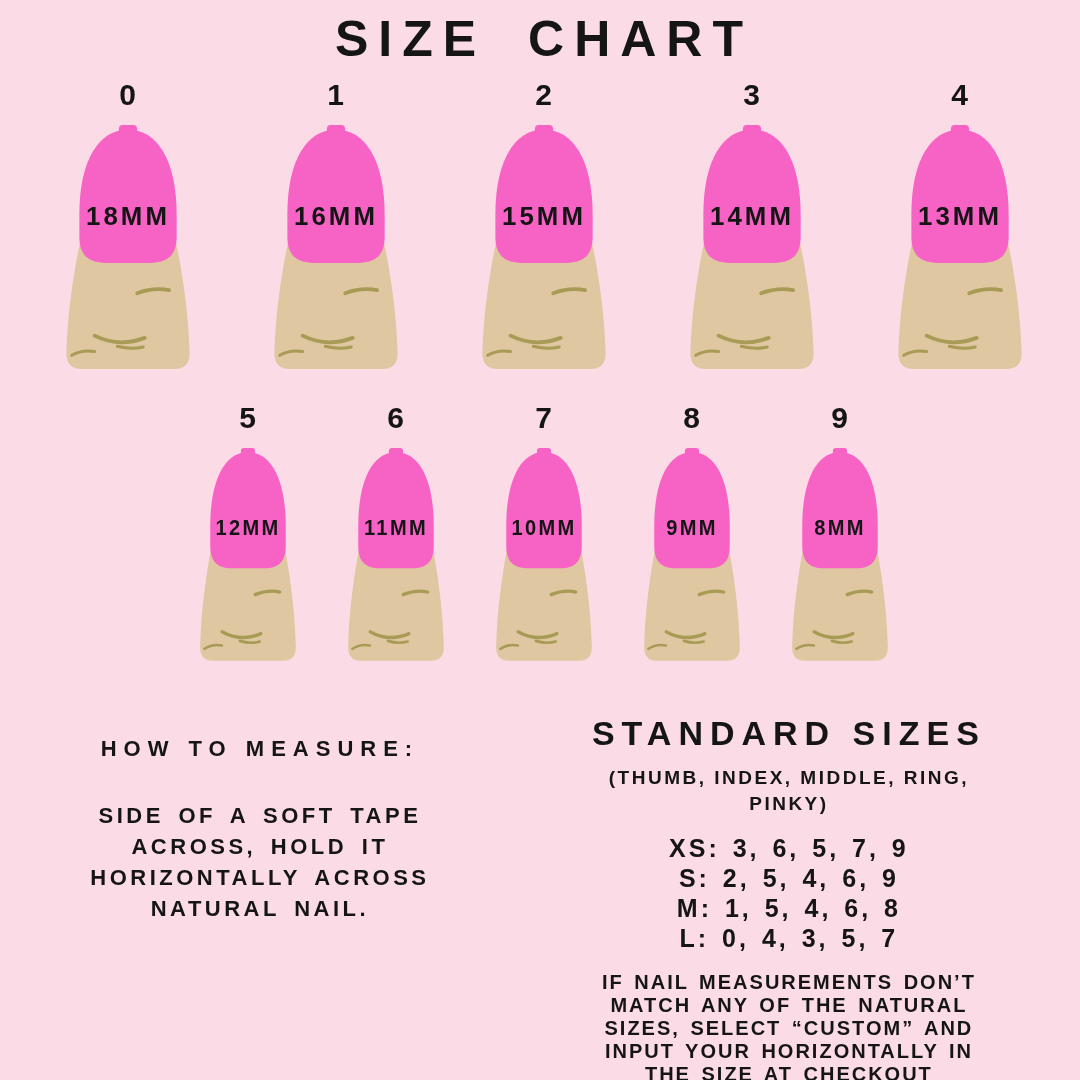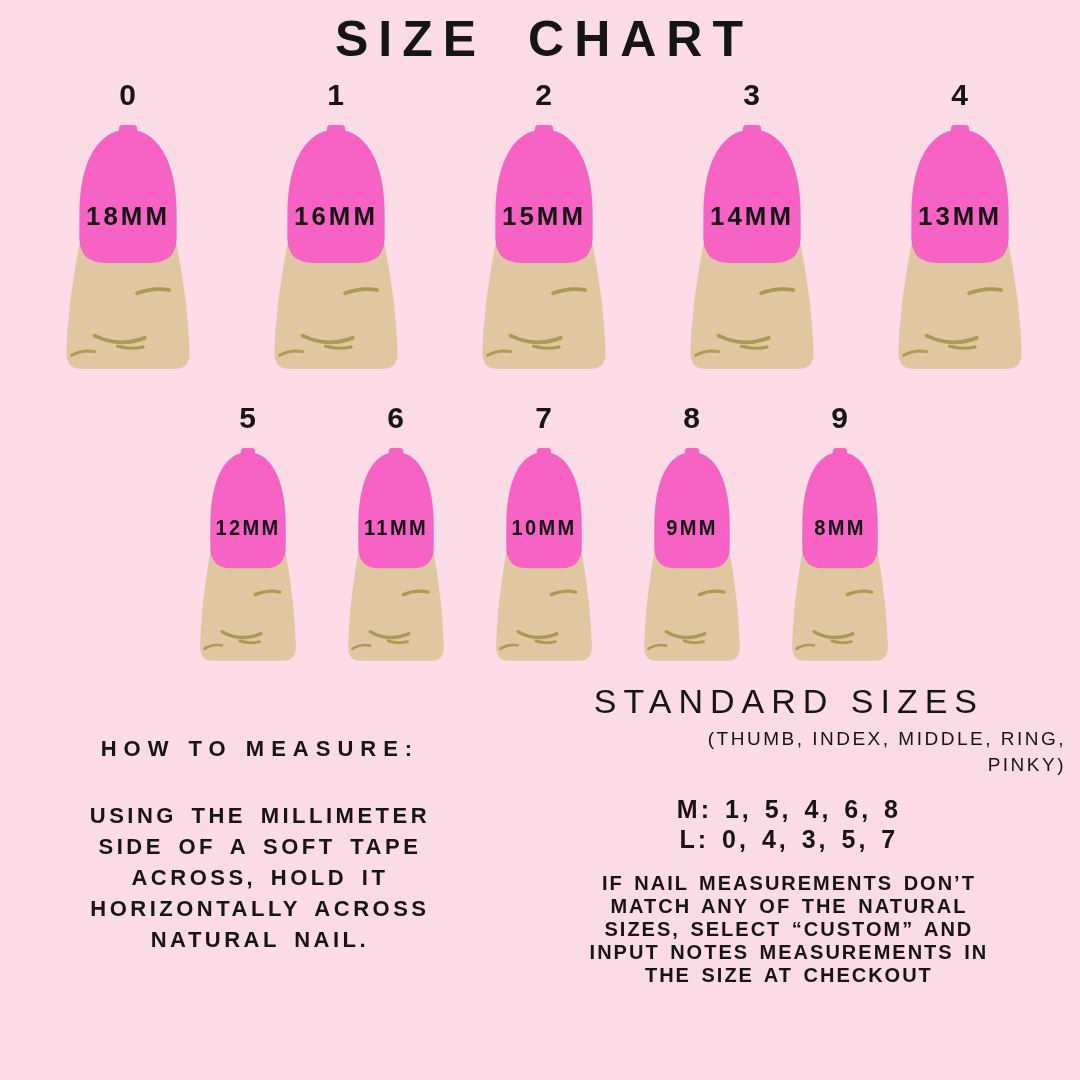--- a/index.html
+++ b/index.html
@@ -85,30 +85,30 @@
   .htm-lines{
     margin-top:38px;
     font-size:22px;
     font-weight:bold;
     letter-spacing:3.5px;
     word-spacing:5px;
     line-height:31px;
   }
   .ss-heading{
     font-size:34px;
-    font-weight:normal;
+    font-weight:bold;
     letter-spacing:7px;
+    margin-top:32px;
   }
   .ss-sub{
-    margin-top:5px;
+    margin-top:12px;
     font-size:19px;
-    font-weight:normal;
+    font-weight:bold;
     letter-spacing:2.5px;
     line-height:26px;
-    text-align:right;
   }
   .ss-sizes{
     margin-top:16px;
     font-size:25px;
     font-weight:bold;
     letter-spacing:3px;
     word-spacing:3px;
     line-height:30px;
   }
   .ss-note{
@@ -272,21 +272,20 @@
         </svg>
       </div>
     </div>
 
   <div class="info">
 
     <div class="col-left">
       <div class="htm-heading">HOW TO MEASURE:</div>
       <div class="htm-lines">
 
-          <div>USING THE MILLIMETER</div>
 
           <div>SIDE OF A SOFT TAPE</div>
 
           <div>ACROSS, HOLD IT</div>
 
           <div>HORIZONTALLY ACROSS</div>
 
 
           <div>NATURAL NAIL.</div>
         </div>
@@ -295,34 +294,36 @@
     <div class="col-right">
       <div class="ss-heading">STANDARD SIZES</div>
       <div class="ss-sub">
 
           <div>(THUMB, INDEX, MIDDLE, RING,</div>
 
           <div>PINKY)</div>
         </div>
       <div class="ss-sizes">
 
-
+          <div>XS: 3, 6, 5, 7, 9</div>
+
+          <div>S: 2, 5, 4, 6, 9</div>
 
           <div>M: 1, 5, 4, 6, 8</div>
 
           <div>L: 0, 4, 3, 5, 7</div>
         </div>
       <div class="ss-note">
 
           <div>IF NAIL MEASUREMENTS DON’T</div>
 
           <div>MATCH ANY OF THE NATURAL</div>
 
           <div>SIZES, SELECT “CUSTOM” AND</div>
 
-          <div>INPUT NOTES MEASUREMENTS IN</div>
+          <div>INPUT YOUR HORIZONTALLY IN</div>
 
           <div>THE SIZE AT CHECKOUT</div>
         </div>
     </div>
 
   </div>
 </div>
 
 </body></html>

